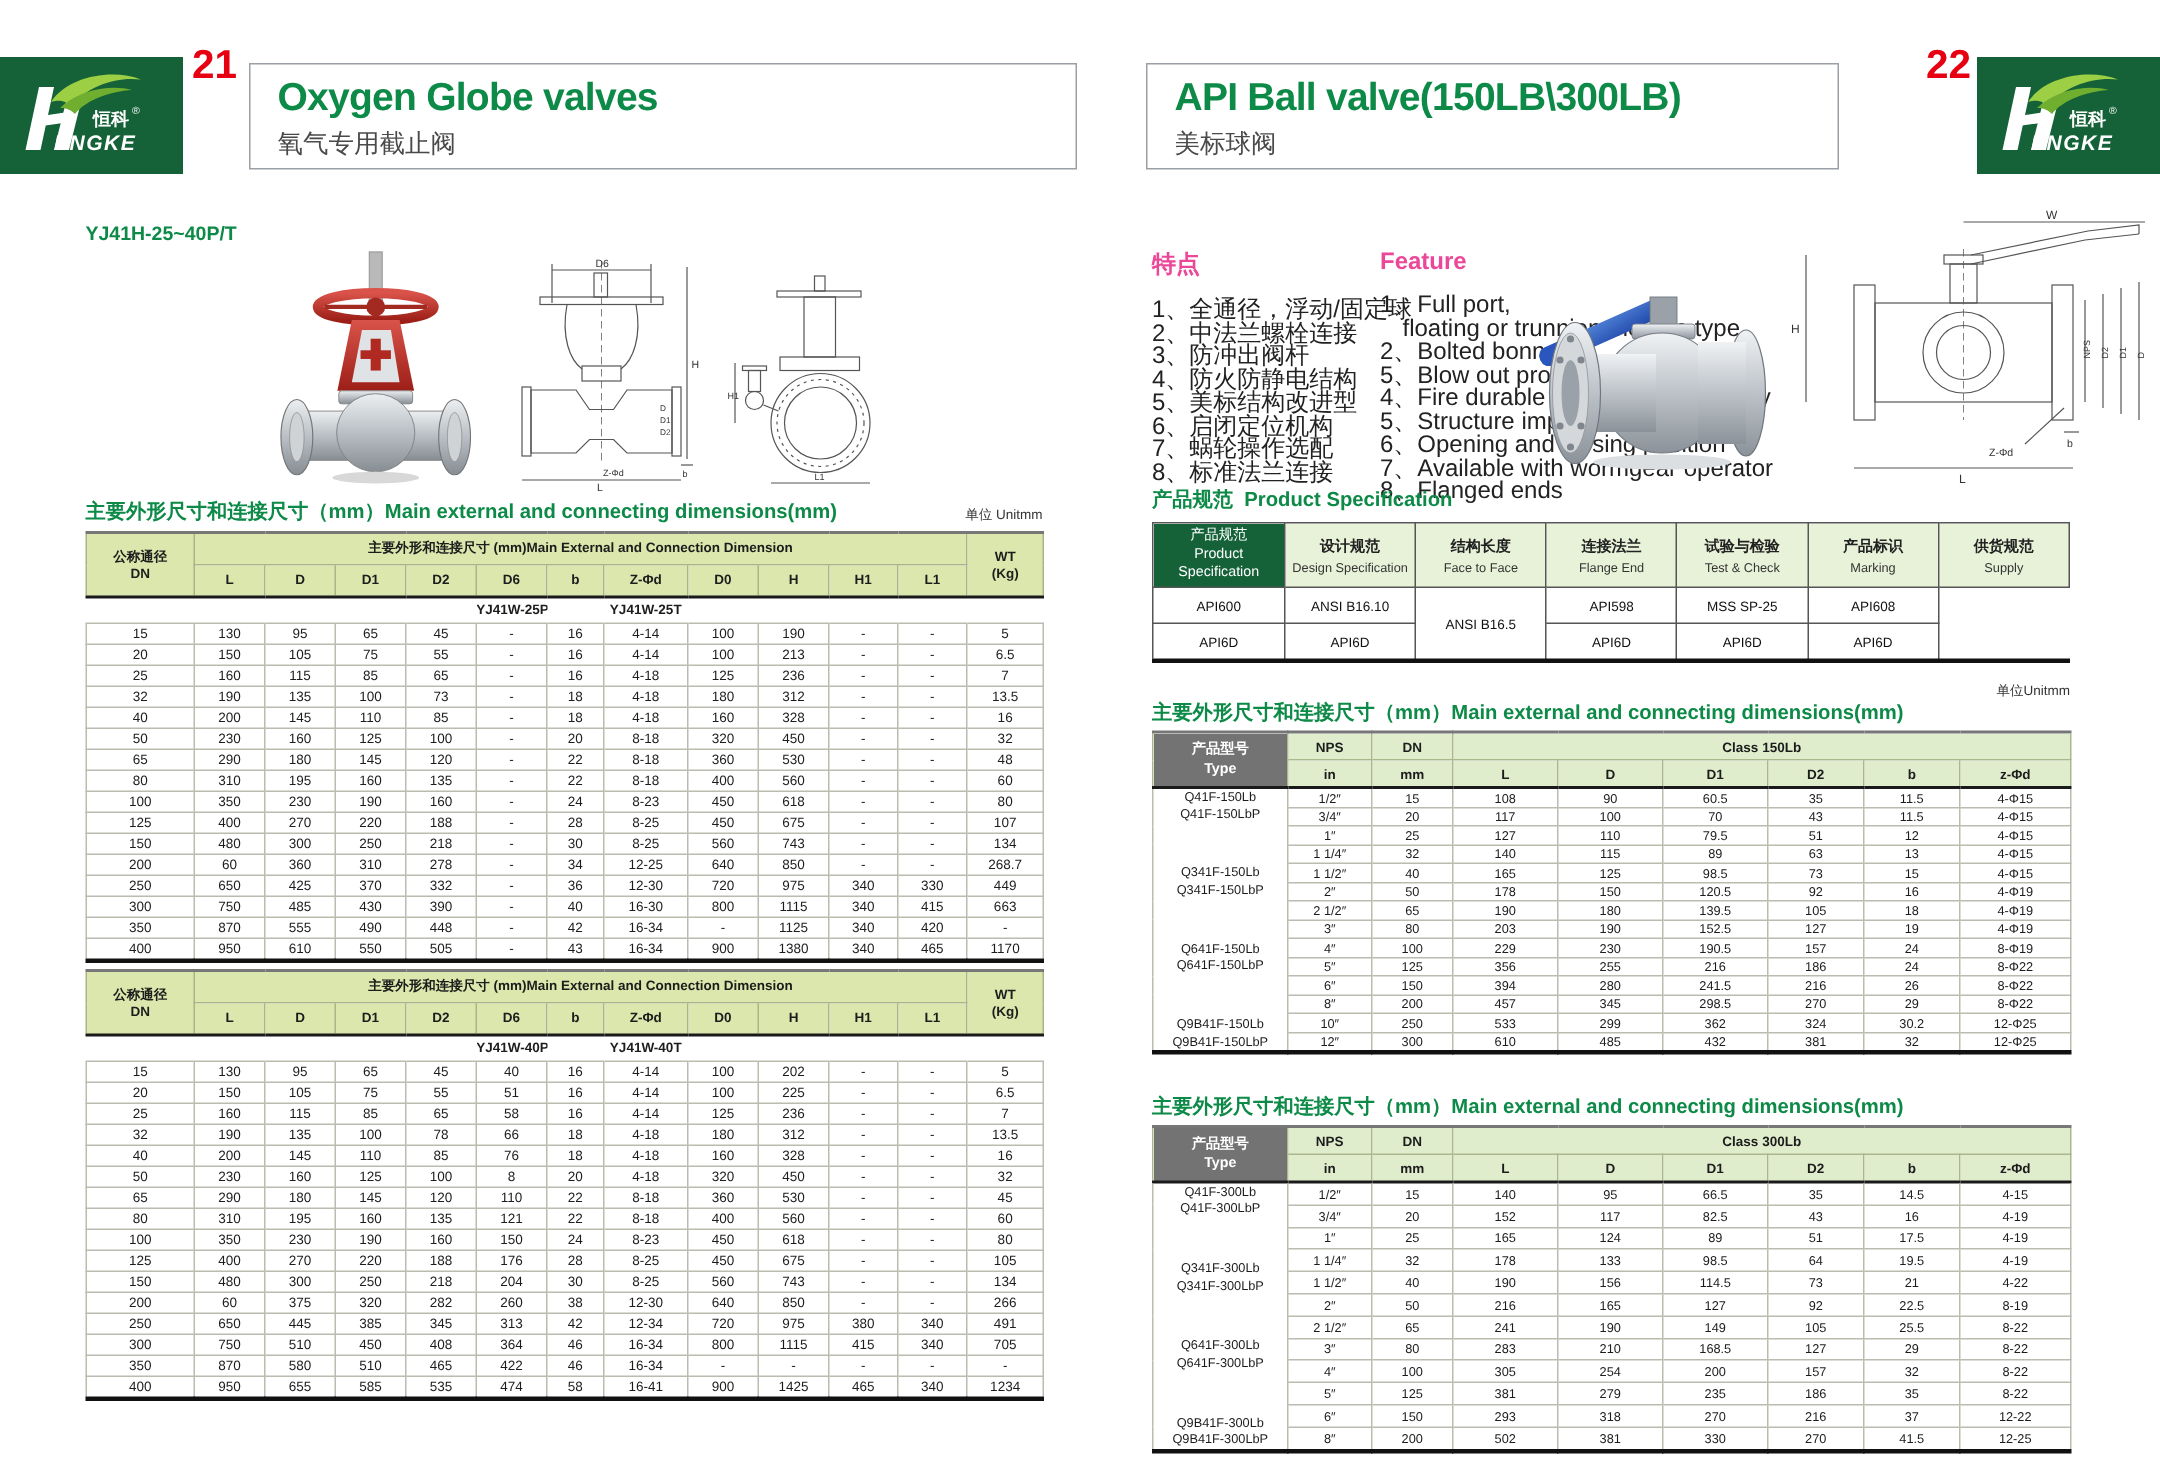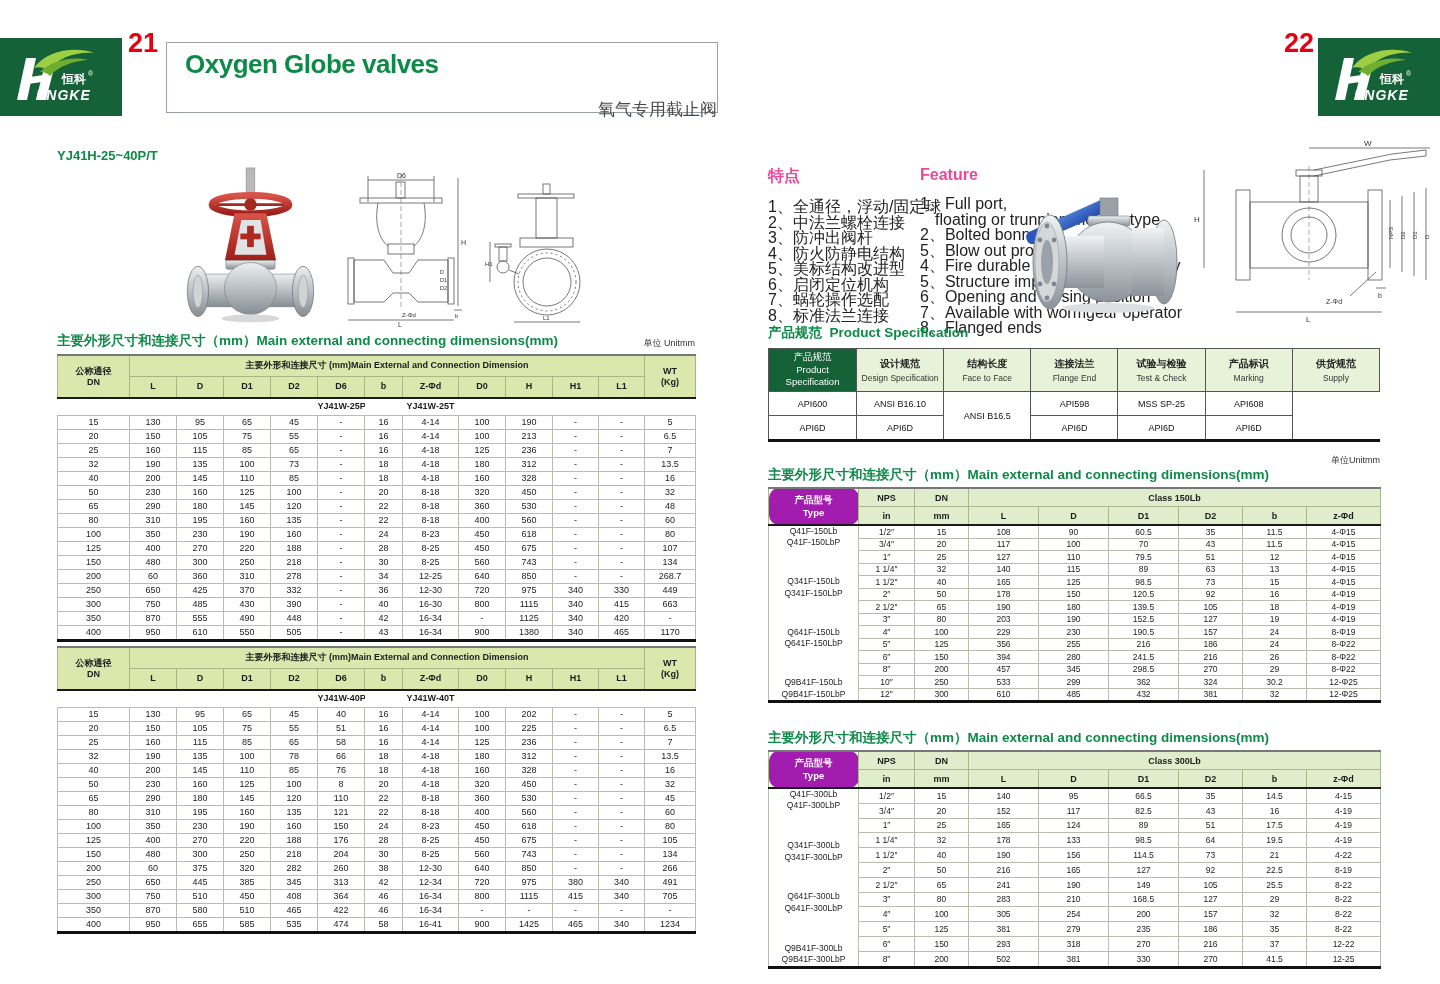--- a/index.html
+++ b/index.html
@@ -5,21 +5,21 @@
   html,body{margin:0;padding:0;background:#e8e8e8;}
   .page{position:relative;width:1440px;height:984px;background:#ffffff;font-family:"Liberation Sans",sans-serif;overflow:hidden;}
   
   .logo{position:absolute;top:38px;width:122px;height:78px;background:#156239;}
   .logo-l{left:0;} .logo-r{right:0;}
   .pageno{position:absolute;top:28px;font-weight:700;font-size:27px;color:#e60012;font-family:"Liberation Sans",sans-serif;}
   .pn-l{left:128px;} .pn-r{right:126px;}
   .titlebox{position:absolute;top:42px;height:71px;border:1px solid #9aa0a6;background:#fff;box-sizing:border-box;padding:8px 0 0 18px;}
   .tb-l{left:166px;width:552px;} .tb-r{left:764px;width:462px;}
   .t1{font-weight:700;font-size:26px;color:#0d8a47;line-height:1.05;letter-spacing:-0.5px;}
-  .t2{font-size:17px;color:#4a4a4a;margin-top:20px;text-align:right;}
+  .t2{font-size:17px;color:#4a4a4a;margin-top:6px;}
   
   .lcol{position:absolute;left:57px;top:148px;width:638px;}
   .model-label{font-weight:700;font-size:13px;color:#0d8a47;height:16px;}
   .imgrow{position:relative;height:166px;}
   .valve-photo{position:absolute;left:118px;top:2px;}
   .vd1{position:absolute;left:283px;top:6px;}
   .vd2{position:absolute;left:428px;top:18px;}
   .sect{display:flex;justify-content:space-between;align-items:flex-end;margin-top:2px;height:18px;}
   .sect-t{font-weight:700;font-size:13.5px;color:#0d8a47;white-space:nowrap;}
   .unit{font-size:9px;color:#333;}
@@ -45,21 +45,21 @@
   .spec th,.spec td{border:1px solid #555;text-align:center;padding:0;overflow:hidden;}
   .spec-head{background:#156239;color:#fff;font-size:9.5px;white-space:pre-line;line-height:1.35;width:88px;}
   .spec thead th{background:#e8f2d8;height:42px;}
   .spec .zh{font-size:10px;font-weight:700;color:#222;}
   .spec .en{font-size:8.5px;font-weight:400;color:#333;margin-top:2px;}
   .spec tbody td{font-size:9px;color:#111;height:23px;border-color:#555;border-top-color:#aaa;}
   table.rdim{border-collapse:collapse;table-layout:fixed;width:612px;margin-top:3px;border-top:2px solid #777;border-bottom:3px solid #111;}
   .rdim th,.rdim td{border:1px solid #b8bdb0;text-align:center;padding:0;overflow:hidden;white-space:nowrap;}
   .rdim thead th{background:#e0edcc;font-size:9px;font-weight:700;color:#1c1c1c;height:17px;border-color:#a9b78d;}
   .rdim thead tr.h2 th{border-bottom:2.5px solid #1a1a1a;}
-  .rdim thead th.c-type{background:#a21caf;color:#fff;white-space:pre-line;font-size:9.5px;line-height:1.3;border-bottom:2.5px solid #1a1a1a;border-radius:10px;}
+  .rdim thead th.c-type{background:#737373;color:#fff;white-space:pre-line;font-size:9.5px;line-height:1.3;border-bottom:2.5px solid #1a1a1a;}
   .rdim td{font-size:8.5px;color:#1c1c1c;height:11.5px;}
   .rdim300 td{height:13.8px;}
   .type-cell{position:relative;background:#fff;}
   .tw{position:absolute;inset:0;display:flex;flex-direction:column;justify-content:space-between;}
   .tlabel{white-space:pre-line;font-size:8.5px;line-height:1.35;}
   svg text{font-family:"Liberation Sans",sans-serif;}
 </style>
 </head>
 <body>
 
@@ -74,20 +74,24 @@
       <path d="M40,34 C52,22 74,18 88,22 C74,23 58,28 50,38 C46,34 42,34 40,34 Z" fill="#6fae2e"></path>
       <text x="62" y="45" font-size="12" font-weight="700" fill="#ffffff">恒科</text>
       <text x="88" y="38" font-size="7" fill="#ffffff">®</text>
       <text x="36" y="62" font-size="14" font-weight="700" font-style="italic" letter-spacing="1" fill="#ffffff">ENGKE</text>
     </svg>
   </div>
   <div class="pageno pn-l">21</div>
   <div class="titlebox tb-l">
     <div class="t1">Oxygen Globe valves</div>
     <div class="t2">氧气专用截止阀</div>
+  </div>
+  <div class="titlebox tb-r">
+    <div class="t1">API Ball valve(150LB\300LB)</div>
+    <div class="t2">美标球阀</div>
   </div>
   <div class="pageno pn-r">22</div>
   <div class="logo logo-r">
     <svg width="122" height="78" viewBox="0 0 122 78">
       <polygon points="26,20 36,20 27,62 17,62" fill="#ffffff"></polygon>
       <polygon points="44,30 54,30 46,62 36,62" fill="#ffffff"></polygon>
       <polygon points="23,40 50,36 49,43 21,47" fill="#ffffff"></polygon>
       <path d="M34,30 C46,12 76,8 94,15 C78,13 58,19 48,33 C43,28 37,29 34,30 Z" fill="#9ccf43"></path>
       <path d="M40,34 C52,22 74,18 88,22 C74,23 58,28 50,38 C46,34 42,34 40,34 Z" fill="#6fae2e"></path>
       <text x="62" y="45" font-size="12" font-weight="700" fill="#ffffff">恒科</text>

